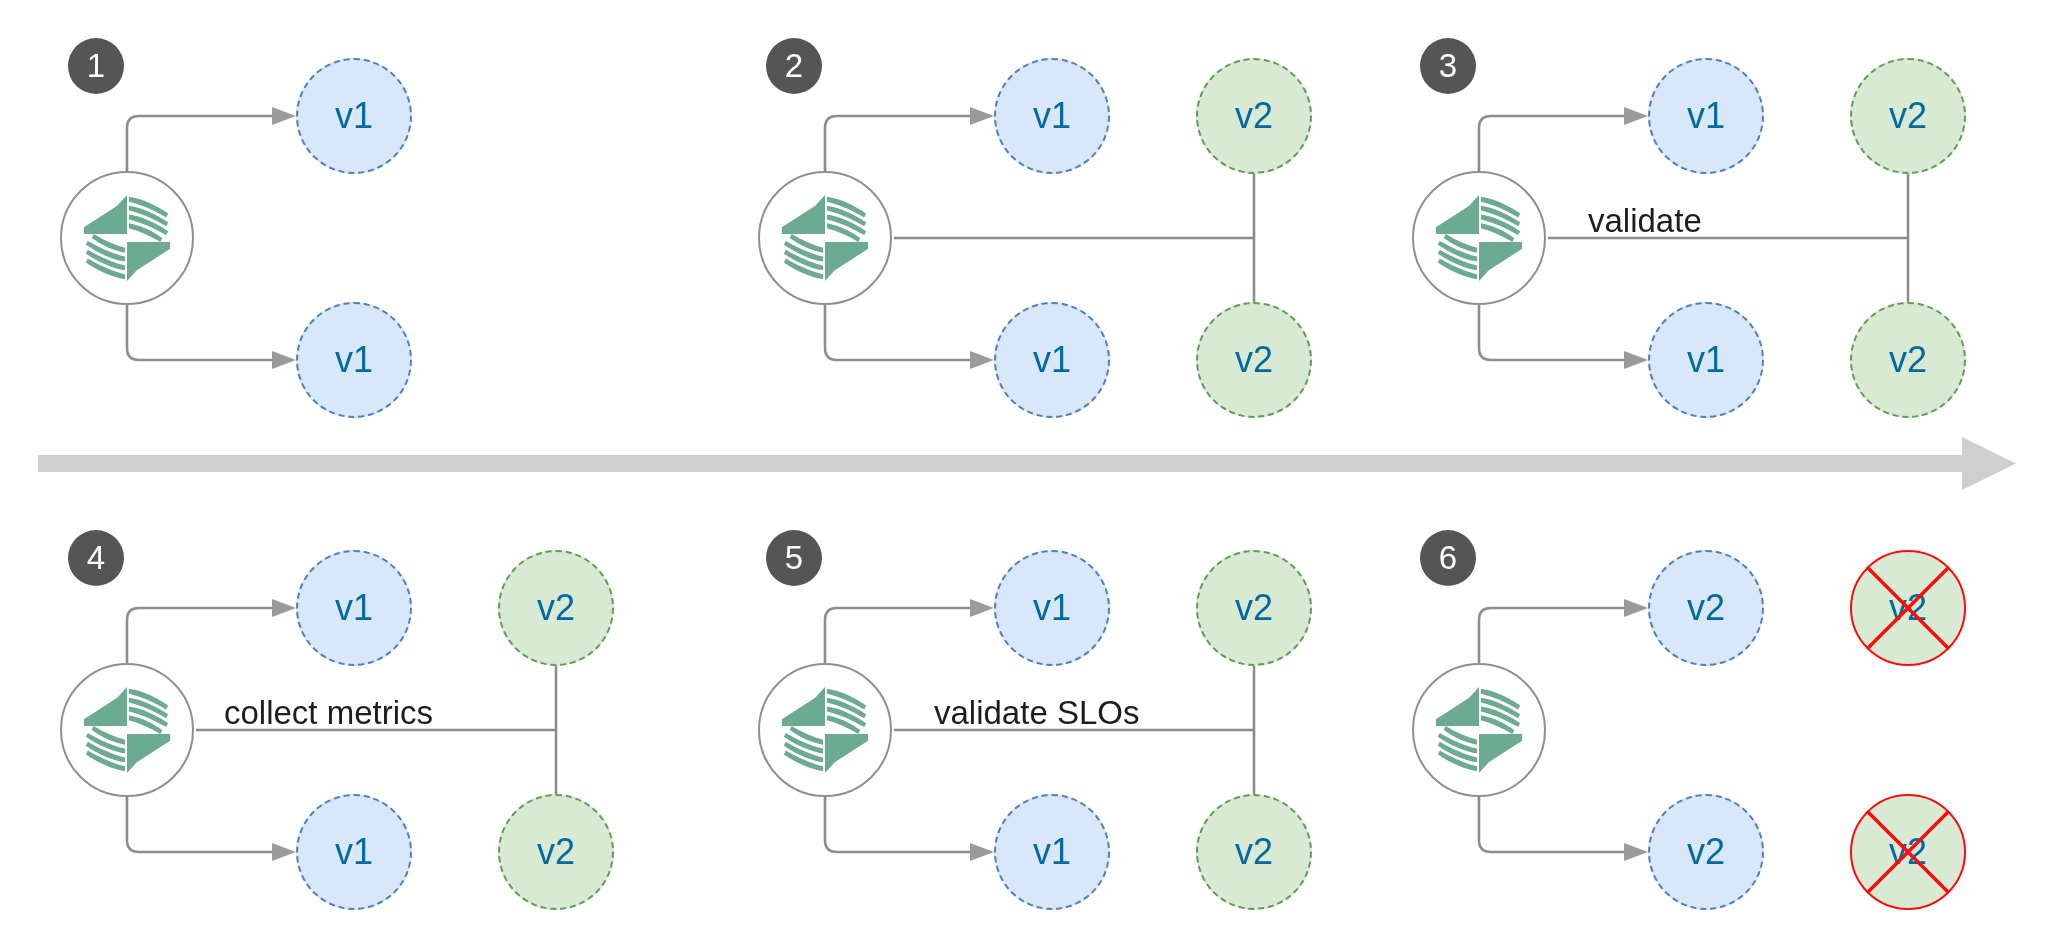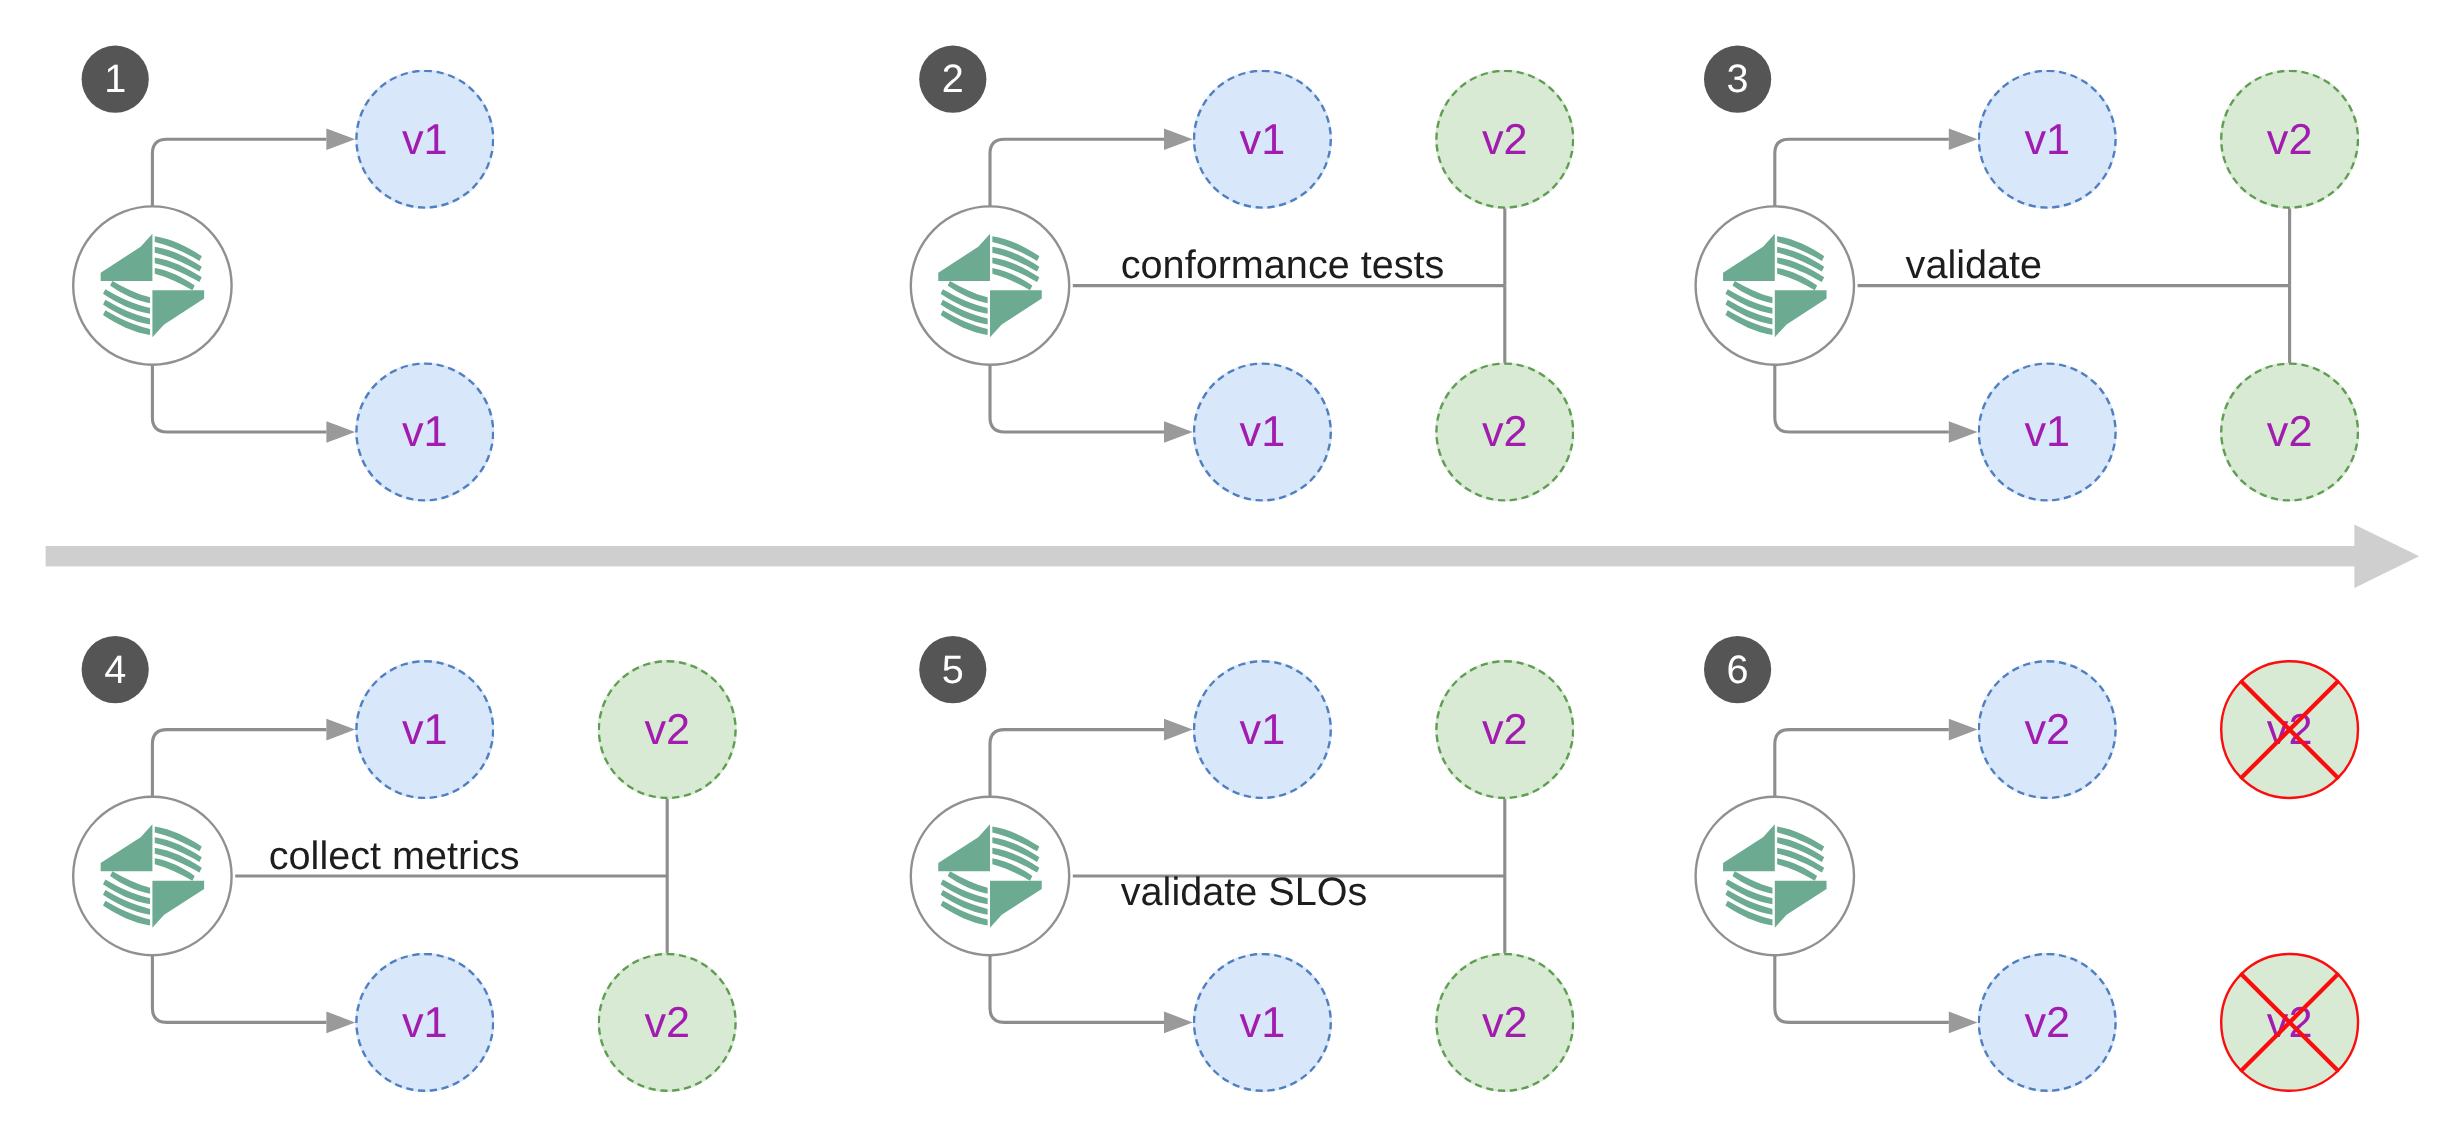--- a/index.html
+++ b/index.html
@@ -57,21 +57,21 @@
   
   .node {
     position: absolute;
     width: 116px;
     height: 116px;
     border-radius: 50%;
     box-sizing: border-box;
     text-align: center;
     line-height: 112px;
     font-size: 36px;
-    color: #a21caf;
+    color: #0369a1;
     font-family: "Liberation Sans", sans-serif;
   }
   .node-blue {
     background: #d8e7fa;
     border: 2px dashed #4f7fbf;
   }
   .node-green {
     background: #d8ead3;
     border: 2px dashed #5f9e52;
   }
@@ -220,21 +220,20 @@
           <path d="M 50 94 L 50 54 L 94 54 L 94 61 L 60 83 Z"></path>
 
           <path d="M 48 92 C 34 90, 20 83, 8 75   L 10 71  C 22 78, 35 84, 48 87 Z"></path>
           <path d="M 48 83 C 34 81, 20 74, 8 66   L 10 62  C 22 69, 35 75, 48 78 Z"></path>
           <path d="M 48 74 C 34 72, 20 65, 8 57   L 10 53  C 22 60, 35 66, 48 69 Z"></path>
           <path d="M 48 65 C 36 63, 24 57, 14 50  L 16 46  C 26 52, 37 57, 48 60 Z"></path>
         </g>
       </svg>
     </div>
 
-    <div class="edge-label" style="left:176px; top:176px;">conformance tests</div>
 
     <div class="node node-primary-top node-blue" style="left:236px; top:30px;">v1</div>
     <div class="node node-primary-bottom node-blue" style="left:236px; top:274px;">v1</div>
 
     <div class="node node-secondary-top node-green" style="left:438px; top:30px;">
       
     v2</div>
     <div class="node node-secondary-bottom node-green" style="left:438px; top:274px;">
       
     v2</div>
@@ -403,21 +402,21 @@
           <path d="M 50 94 L 50 54 L 94 54 L 94 61 L 60 83 Z"></path>
 
           <path d="M 48 92 C 34 90, 20 83, 8 75   L 10 71  C 22 78, 35 84, 48 87 Z"></path>
           <path d="M 48 83 C 34 81, 20 74, 8 66   L 10 62  C 22 69, 35 75, 48 78 Z"></path>
           <path d="M 48 74 C 34 72, 20 65, 8 57   L 10 53  C 22 60, 35 66, 48 69 Z"></path>
           <path d="M 48 65 C 36 63, 24 57, 14 50  L 16 46  C 26 52, 37 57, 48 60 Z"></path>
         </g>
       </svg>
     </div>
 
-    <div class="edge-label" style="left:176px; top:176px;margin-top:30px;">validate SLOs</div>
+    <div class="edge-label" style="left:176px; top:176px;">validate SLOs</div>
 
     <div class="node node-primary-top node-blue" style="left:236px; top:30px;">v1</div>
     <div class="node node-primary-bottom node-blue" style="left:236px; top:274px;">v1</div>
 
     <div class="node node-secondary-top node-green" style="left:438px; top:30px;">
       
     v2</div>
     <div class="node node-secondary-bottom node-green" style="left:438px; top:274px;">
       
     v2</div>

